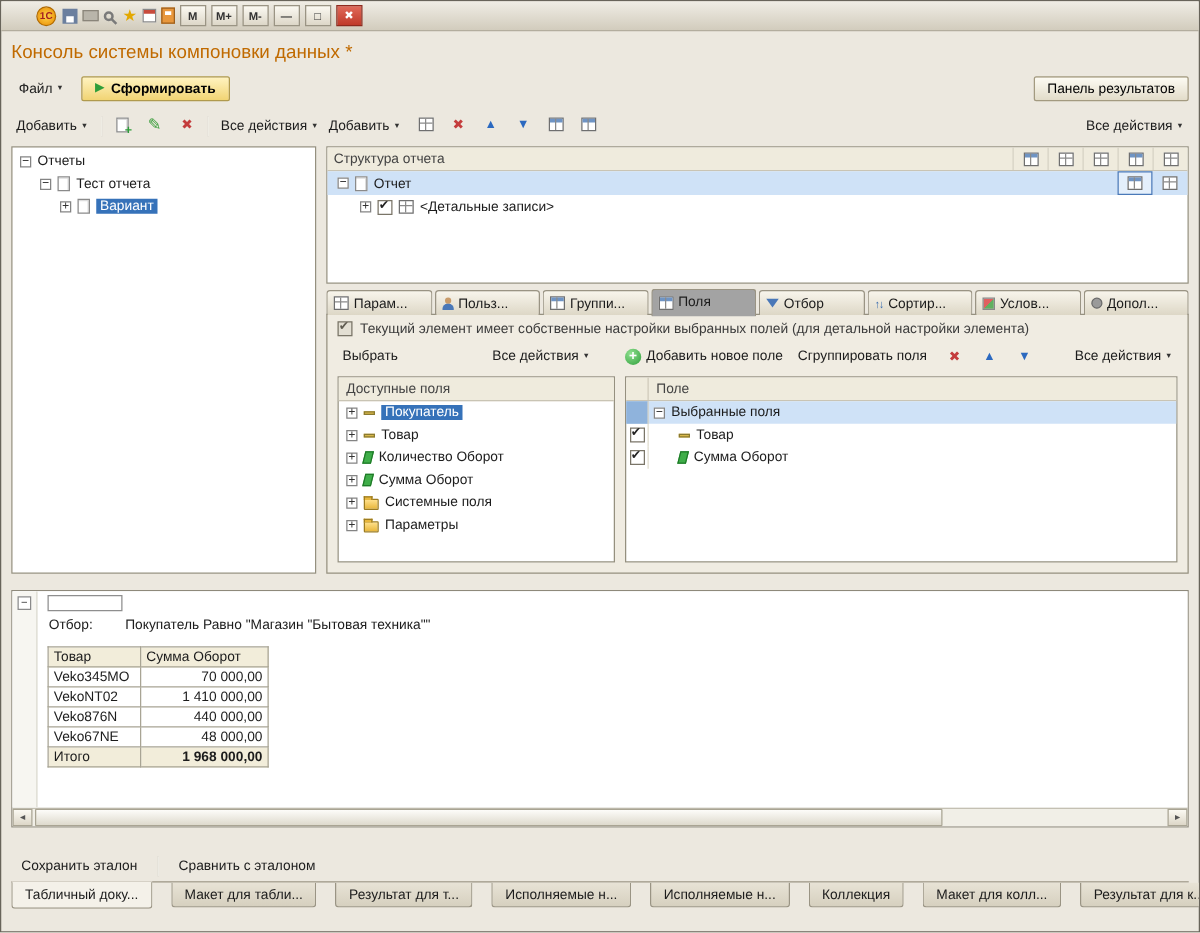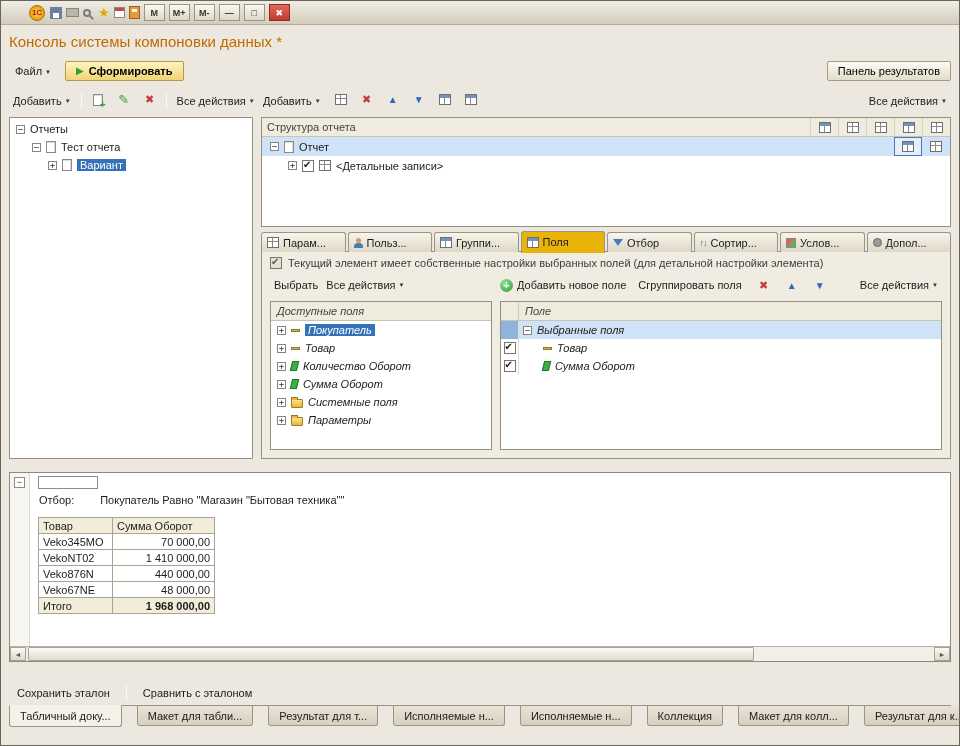--- a/index.html
+++ b/index.html
@@ -69,44 +69,44 @@
   .hdr-cells { margin-left:auto; display:flex; height:100%; }
   .hdr-cell { width:28px; border-left:1px solid #d6d2c4; display:flex; align-items:center; justify-content:center; }
   .struct-row { height:19px; display:flex; align-items:center; gap:5px; }
   .row-sel { background:#cfe2f7; }
   .cell-group { margin-left:auto; display:flex; height:100%; }
   .cell-ico { width:28px; display:flex; align-items:center; justify-content:center; }
   .cell-ico.focus { border:1px solid #4a79b8; background:#e4effb; }
 
   .tabs { height:22px; flex:none; display:flex; gap:2px; margin-top:3px; position:relative; z-index:2; }
   .tab { flex:1; min-width:0; display:flex; align-items:center; gap:4px; padding:0 5px; height:20px; align-self:flex-end; background:linear-gradient(#f8f5ec,#ddd7c6); border:1px solid #9a9484; border-bottom:none; border-radius:3px 3px 0 0; white-space:nowrap; overflow:hidden; cursor:default; }
-  .tab.active { height:22px; background:#eab308; margin-bottom:-1px; padding-bottom:1px; }
+  .tab.active { height:22px; background:#a3a3a3; margin-bottom:-1px; padding-bottom:1px; }
   .person { width:9px; height:10px; position:relative; flex:none; }
   .person::before { content:""; position:absolute; top:0; left:2px; width:5px; height:5px; border-radius:50%; background:#c99b6a; }
   .person::after { content:""; position:absolute; bottom:0; left:0; width:9px; height:5px; border-radius:4px 4px 0 0; background:#4a78b8; }
   .funnel { width:0; height:0; border-left:5px solid transparent; border-right:5px solid transparent; border-top:7px solid #4a78b8; flex:none; }
   .updown { font-size:9px; color:#3a6cb0; letter-spacing:-1px; flex:none; }
   .palette { width:10px; height:10px; background:linear-gradient(135deg,#e06060 50%,#60b060 50%); border:1px solid #888; flex:none; }
   .gear-dot { width:9px; height:9px; border-radius:50%; background:#9a9a9a; border:1px solid #6a6a6a; flex:none; }
 
   .tab-content { flex:1; border:1px solid #95907f; background:#f0ece2; margin-top:-1px; padding:5px 8px 8px 8px; display:flex; flex-direction:column; gap:5px; }
   .chk-row { display:flex; align-items:flex-start; gap:6px; color:#3c3c3c; }
   .checkbox { width:12px; height:12px; flex:none; border:1px solid #7a7568; background:#fff; position:relative; cursor:default; }
   .checkbox.checked::after { content:"✔"; position:absolute; left:0; top:-2px; font-size:10px; color:#222; }
   .checkbox.disabled { background:#e3dfd3; }
   .checkbox.disabled::after { color:#5f5b50; }
 
   .btns-row { display:flex; align-items:center; height:22px; flex:none; }
-  .half-left { width:222px; flex:none; display:flex; align-items:center; padding-right:16px; }
+  .half-left { width:222px; flex:none; display:flex; align-items:center; justify-content:space-between; padding-right:16px;gap:31px; }
   .half-right { flex:1; display:flex; align-items:center; gap:8px; margin-left:8px; }
   .plus-circle { width:13px; height:13px; flex:none; border-radius:50%; background:radial-gradient(circle at 35% 30%,#8fe08f,#2e9e3a); color:#fff; font-weight:bold; font-size:11px; line-height:12px; text-align:center; }
   .green-btn { display:inline-flex; align-items:center; gap:4px; cursor:default; }
 
   .lists-row { flex:1; display:flex; gap:8px; min-height:0; }
-  .list-panel { background:#fff; border:1px solid #95907f; display:flex; flex-direction:column;font-style:italic; }
+  .list-panel { background:#fff; border:1px solid #95907f; display:flex; flex-direction:column; }
   .avail { width:222px; flex:none; }
   .selp { flex:1; }
   .list-hdr { height:19px; flex:none; background:#efebdd; border-bottom:1px solid #c9c4b4; display:flex; align-items:center; padding-left:6px; color:#444; }
   .afr { height:18px; display:flex; align-items:center; gap:5px; padding-left:6px; }
   .dim-bar { width:9px; height:3px; background:#d9b84a; border:1px solid #8a7a30; flex:none; }
   .measure { width:7px; height:10px; background:#3fae49; border:1px solid #1f7a28; transform:skewX(-14deg); flex:none; }
   .folder { width:12px; height:9px; background:linear-gradient(#ffe08a,#e8b73c); border:1px solid #9c7c20; border-radius:1px; position:relative; flex:none; margin-top:2px; }
   .folder::before { content:""; position:absolute; top:-3px; left:-1px; width:5px; height:2px; background:#e8b73c; border:1px solid #9c7c20; border-bottom:none; }
   .hdr-chkcol { width:18px; height:100%; border-right:1px solid #cfcaba; flex:none; }
   .sfr { height:18px; display:flex; align-items:center; }

